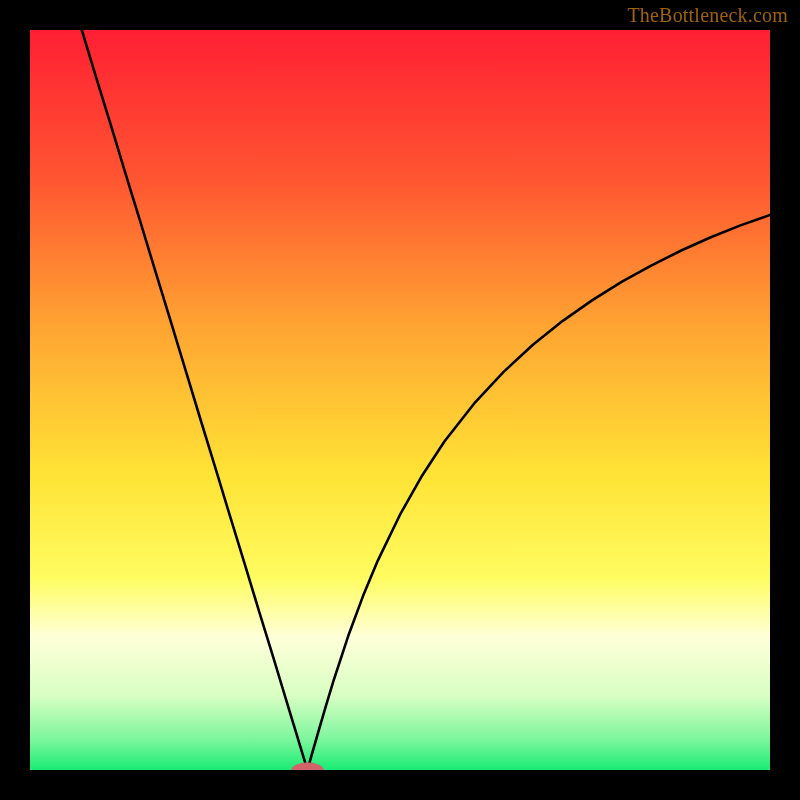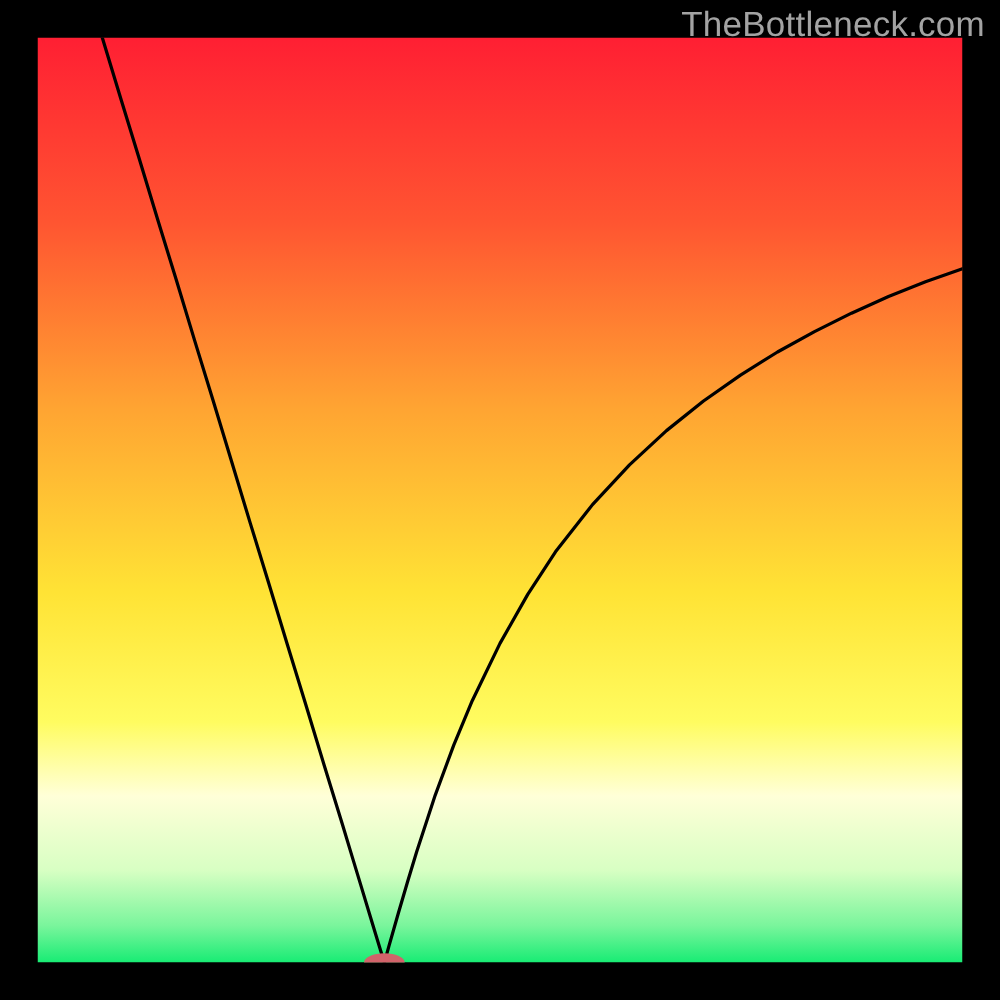--- a/index.html
+++ b/index.html
@@ -21,25 +21,26 @@
     position: absolute;
     left: 30px;
     top: 30px;
     width: 740px;
     height: 740px;
   }
   .watermark {
     position: absolute;
     top: 4px;
     right: 12px;
-    color: #a3a3a3;
-    font-size: 28px;
+    color: #a16207;
+    font-size: 20px;
     font-weight: 500;
     letter-spacing: 0.2px;
     user-select: none;
+    font-family: Liberation Serif, serif;
   }
 </style>
 </head>
 <body>
 
 <div class="frame">
   <div class="watermark">TheBottleneck.com</div>
   <svg class="plot" viewBox="0 0 100 100" preserveAspectRatio="none">
     <defs>
       <linearGradient id="bg-grad" x1="0" y1="0" x2="0" y2="1">

